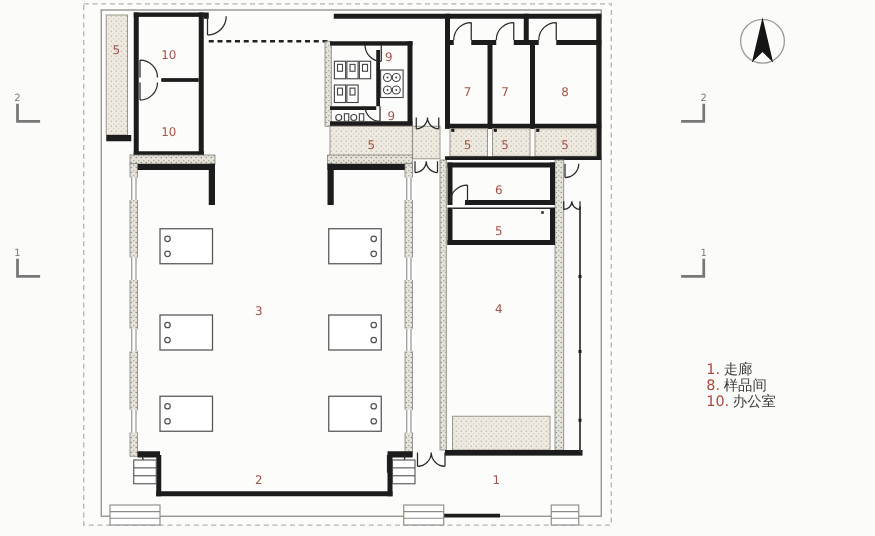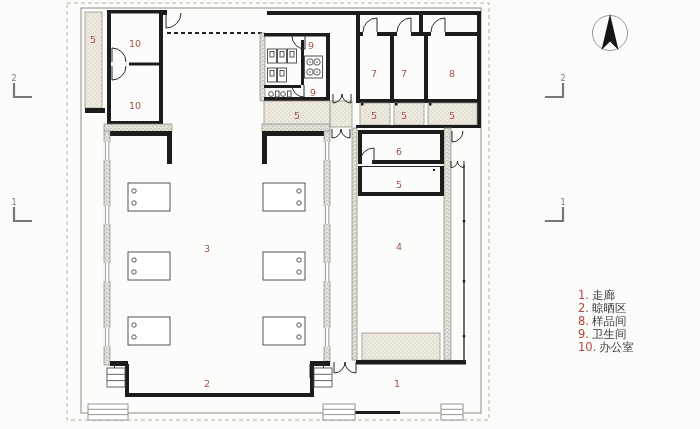--- a/index.html
+++ b/index.html
@@ -1,21 +1,21 @@
 <!DOCTYPE html>
 <html style="--room-label: #a3524a; --legend-num: #b0483f; --legend-text: #3a3a3a;"><head>
 <meta charset="utf-8">
 <style>
   html,body{margin:0;padding:0;background:#fbfbf9;}
   .stage{position:relative;width:700px;height:429px;background:#fbfbf9;overflow:hidden;
          font-family:"DejaVu Sans",sans-serif;}
   svg{position:absolute;left:0;top:0;}
   .rlabel{font:9.5px "DejaVu Sans",sans-serif;fill:var(--room-label,#a3524a);text-anchor:middle;}
   .smark{font:8px "DejaVu Sans",sans-serif;fill:#777;text-anchor:middle;}
-  .legend{position:absolute;left:578px;top:289px;font:11.5px/13px "DejaVu Sans",sans-serif;white-space:nowrap;}
+  .legend{position:absolute;left:565px;top:289px;font:11.5px/13px "DejaVu Sans",sans-serif;white-space:nowrap;}
   .legend-row{height:13px;}
   .lnum{color:var(--legend-num,#b0483f);margin-right:3px;}
   .ltext{color:var(--legend-text,#3a3a3a);}
   .wall{fill:#1c1c1c;}
   .thin{stroke:#8a8a86;stroke-width:1;fill:none;}
   .door{stroke:#2a2a2a;stroke-width:1;fill:none;}
   .fix{stroke:#444;stroke-width:0.9;fill:#fff;}
   .tbl{stroke:#555;stroke-width:1;fill:#fff;}
   .win{stroke:#8d8d88;stroke-width:0.9;}
 </style>
@@ -291,18 +291,16 @@
     <text x="399" y="188" class="rlabel">5</text>
     <text x="399" y="250" class="rlabel">4</text>
     <text x="207" y="252" class="rlabel">3</text>
     <text x="207" y="387" class="rlabel">2</text>
     <text x="397" y="387" class="rlabel">1</text>
   </g>
 </svg>
 
 <div class="legend">
   <div class="legend-row"><span class="lnum">1.</span><span class="ltext">走廊</span></div>
-  <div class="legend-row"><span class="lnum">2.</span><span class="ltext">晾晒区</span></div>
   <div class="legend-row"><span class="lnum">8.</span><span class="ltext">样品间</span></div>
-  <div class="legend-row"><span class="lnum">9.</span><span class="ltext">卫生间</span></div>
   <div class="legend-row"><span class="lnum">10.</span><span class="ltext">办公室</span></div>
 </div>
 </div>
 
 </body></html>

